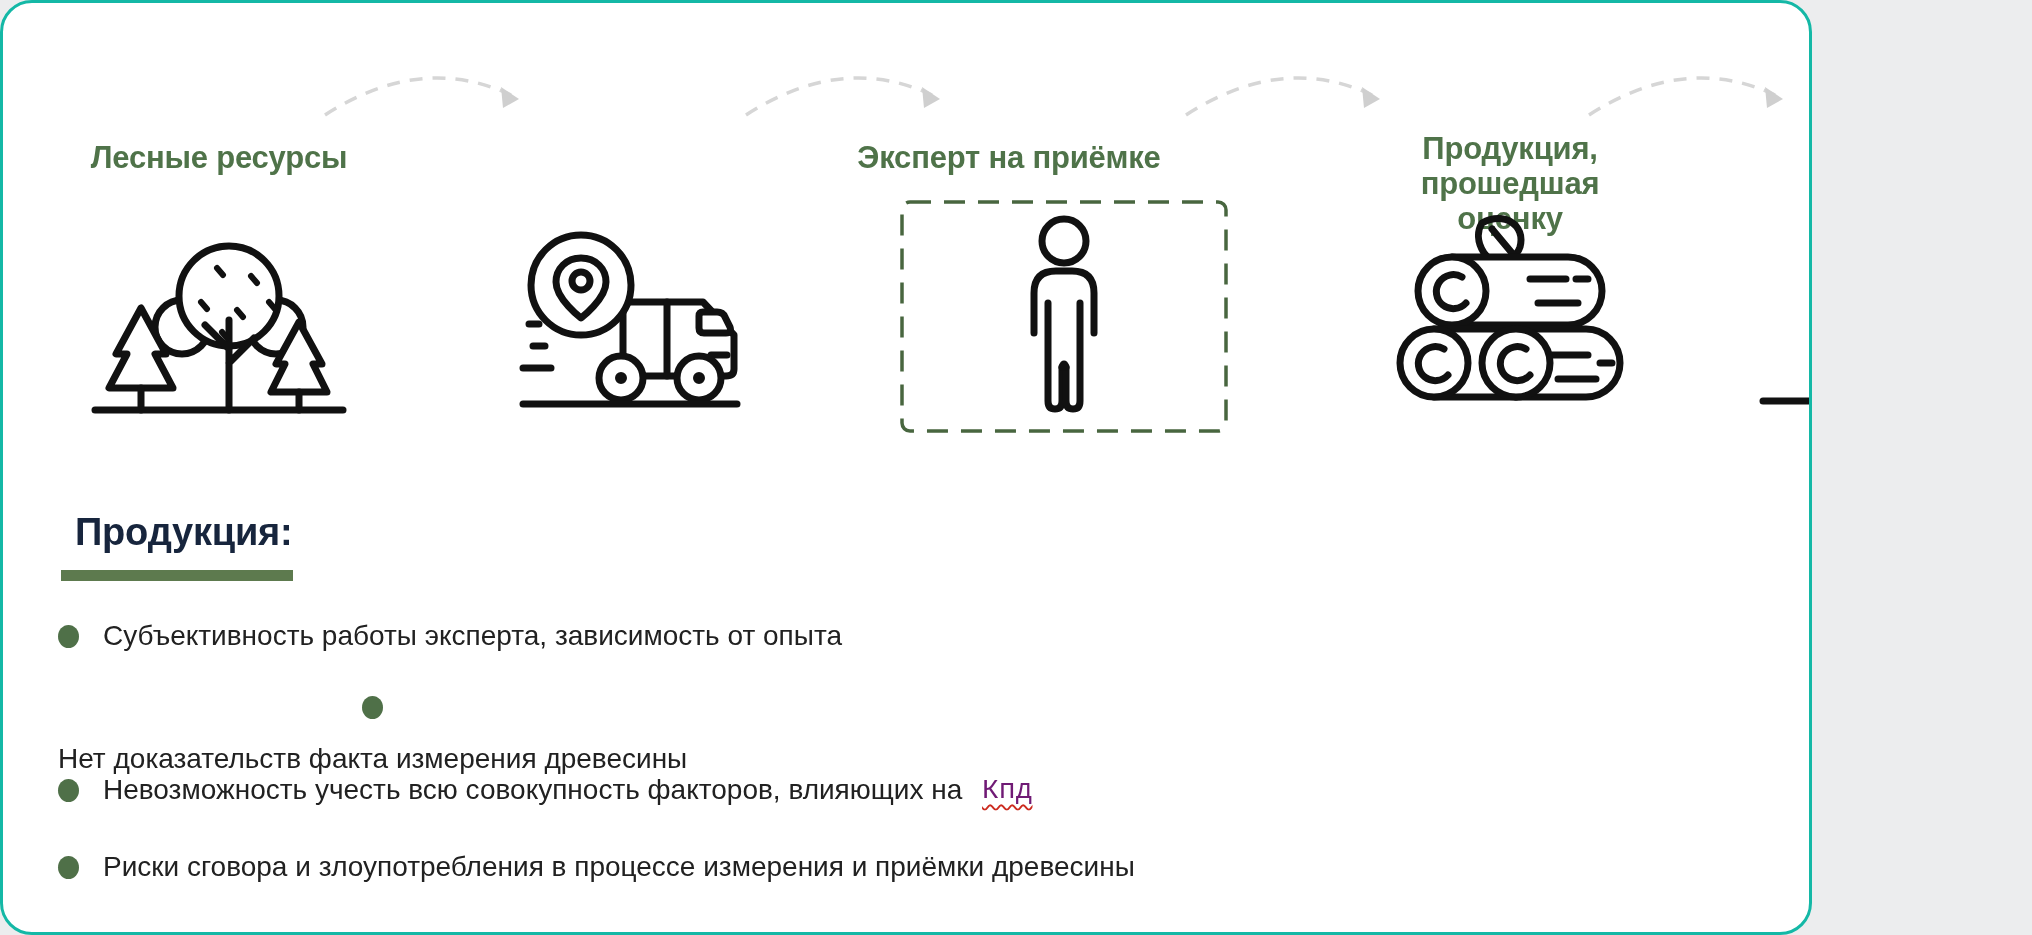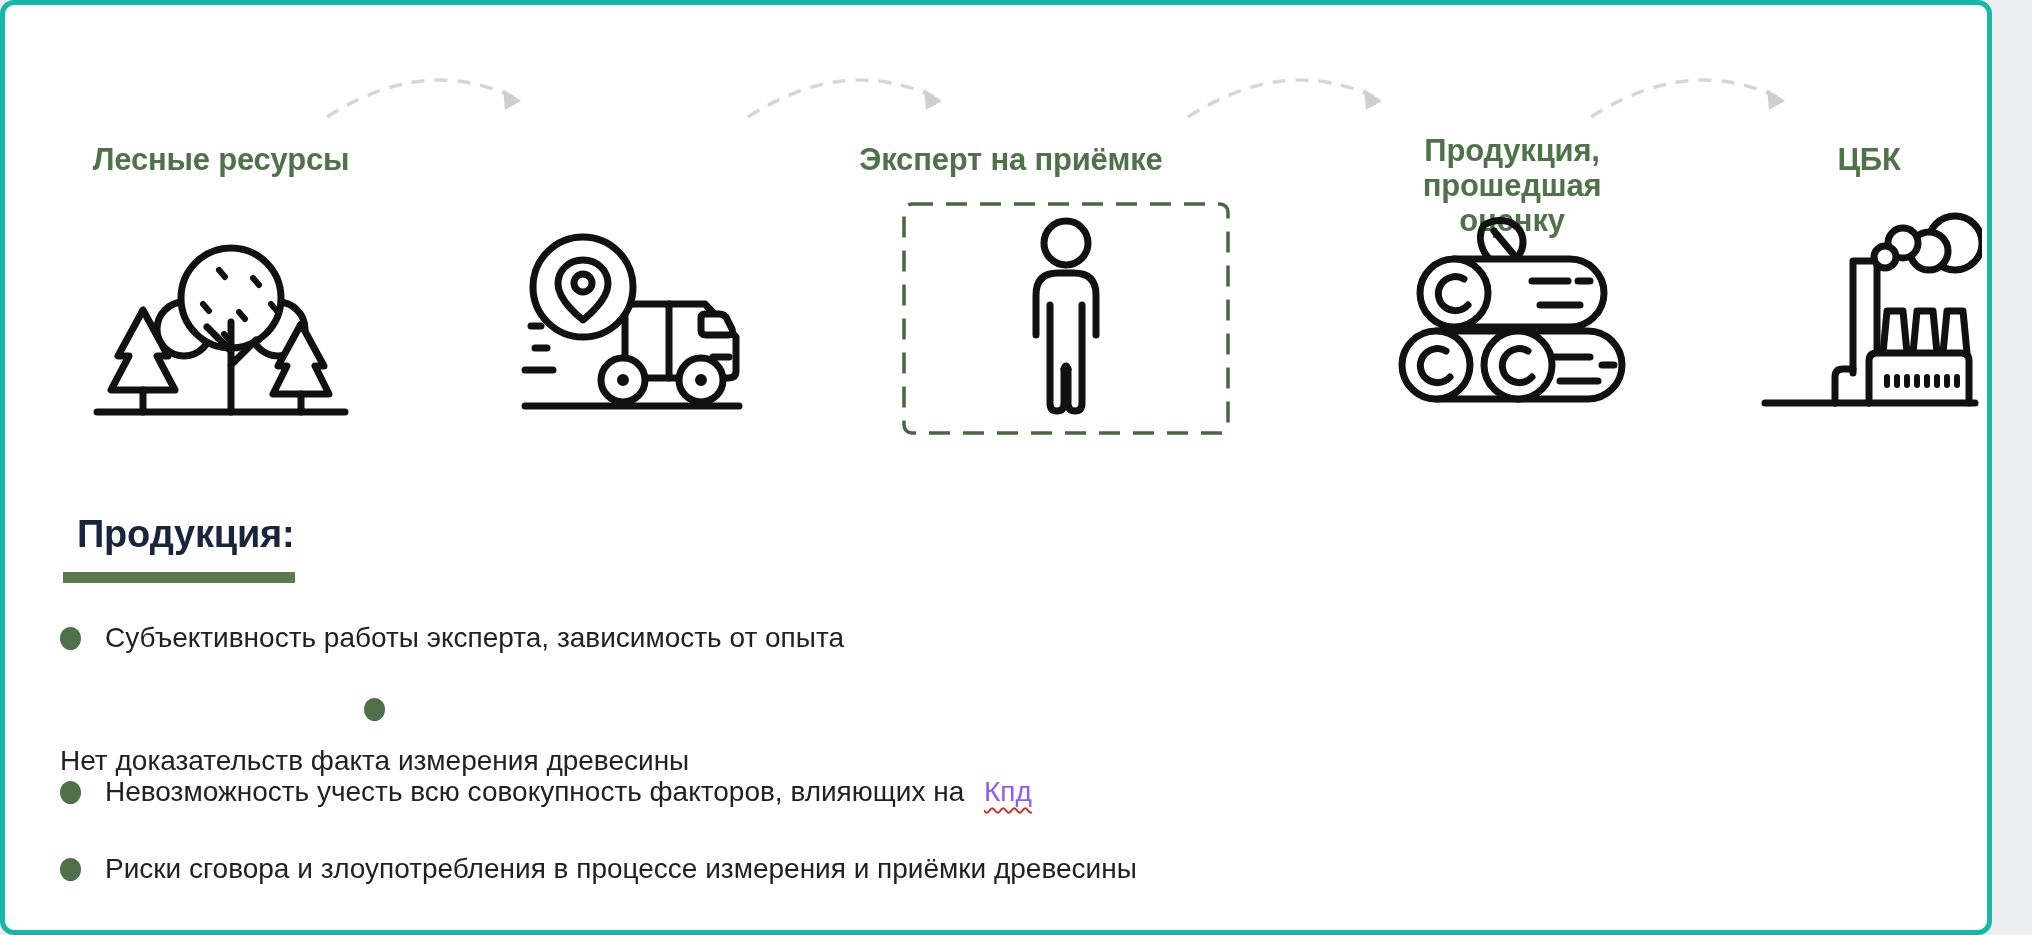--- a/index.html
+++ b/index.html
@@ -1,38 +1,38 @@
 <!DOCTYPE html>
 <html><head>
 <meta charset="utf-8">
 <style>
   html,body{margin:0;padding:0;background:#ecedee;font-family:"Liberation Sans",sans-serif;}
-  #slide{position:relative;width:1992px;height:935px;background:#ffffff;border:5px solid #14b8a6;
-         border-radius:14px;overflow:hidden;box-sizing:border-box;}
+  #slide{position:relative;width:1812px;height:935px;background:#ffffff;border:3px solid #14b8a6;
+         border-radius:32px;overflow:hidden;box-sizing:border-box;}
   
   .stage-title{position:absolute;top:137px;text-align:center;font-weight:700;
                font-size:31px;line-height:35px;color:#4f7349;letter-spacing:-0.2px;}
   
   .icon-wrap{position:absolute;}
   .icon-wrap svg{display:block;width:100%;height:100%;}
   .lineart{stroke:#111;stroke-width:7;fill:none;stroke-linecap:round;stroke-linejoin:round;}
   .fillw{fill:#ffffff;}
   
   .highlight-box{position:absolute;left:897px;top:197px;width:328px;height:233px;}
   
   .flow-arrow{position:absolute;top:58px;width:210px;height:62px;}
   
   .problems-heading{position:absolute;left:72px;top:508px;font-size:38px;font-weight:700;
                     color:#17253d;letter-spacing:-0.2px;}
   .heading-underline{position:absolute;left:58px;top:567px;width:232px;height:11px;background:#5d7a4e;}
   .problem-item{position:absolute;left:55px;display:flex;align-items:center;gap:24px;height:34px;}
   .bullet-dot{width:21px;height:23px;border-radius:50%;background:#4f7048;flex:0 0 auto;}
   .problem-text{font-size:28px;color:#212121;white-space:pre;}
-  .misspelled{font-size:28px;color:#8b5cf6;text-decoration:underline wavy #cc2a1e;
-              text-decoration-thickness:2px;text-underline-offset:6px;white-space:pre;}
+  .misspelled{font-size:28px;color:#701a75;text-decoration:underline wavy #cc2a1e;
+              text-decoration-thickness:2px;text-underline-offset:6px;white-space:pre;font-family:Liberation Mono, monospace;}
 </style>
 </head>
 <body>
 
 <div id="slide">
 
   <div class="stage-title" style="left:46px;width:340px;">Лесные ресурсы</div>
   <div class="stage-title" style="left:836px;width:340px;">Эксперт на приёмке</div>
   <div class="stage-title" style="left:1372px;top:128px;width:270px;">Продукция, прошедшая оценку</div>
   <div class="stage-title" style="left:1694px;width:340px;">ЦБК</div>

